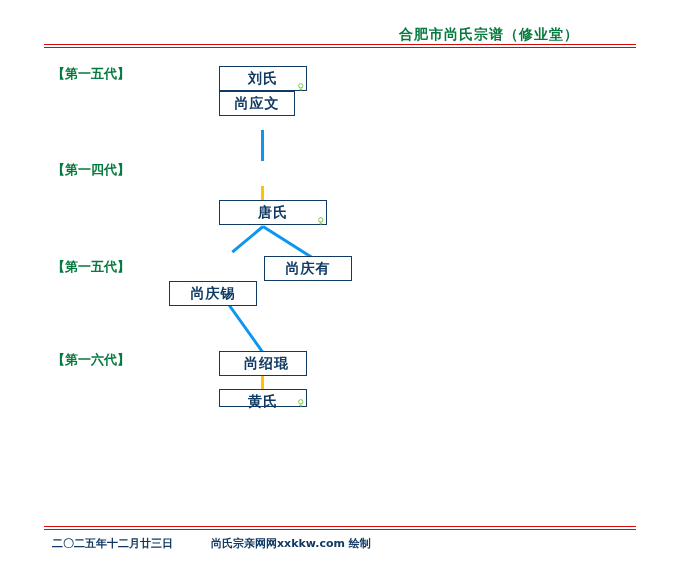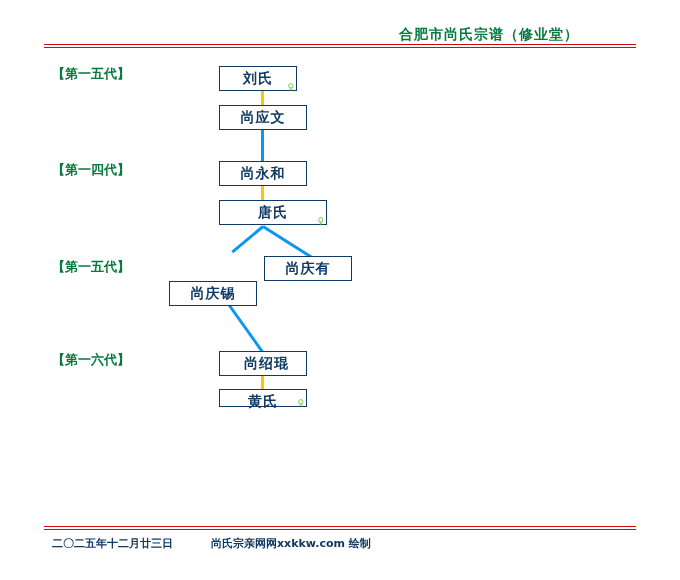--- a/index.html
+++ b/index.html
@@ -125,32 +125,29 @@
   <div class="vline blue" style="left:261px; top:130px; height:31px;"></div>
   <div class="vline gold" style="left:261px; top:186px; height:14px;"></div>
 
   <div class="diag" style="left:263px; top:225px; width:40.0px; transform: rotate(140.2deg);"></div>
   <div class="diag" style="left:263px; top:225px; width:58.0px; transform: rotate(32.3deg);"></div>
 
   <div class="diag" style="left:213px; top:281px; width:86.0px; transform: rotate(54.5deg);"></div>
 
   <div class="vline gold" style="left:261px; top:376px; height:13px;"></div>
 
-  <div class="person" style="left:219px; top:66px;  width:78px; height:25px;">
+  <div class="person" style="left:219px; top:66px;  width:88px; height:25px;">
     <span>刘氏</span>
     <span class="fmark">♀</span>
   </div>
 
-  <div class="person" style="left:219px; top:105px; width:88px; height:25px;">
+  <div class="person" style="left:219px; top:91px; width:76px; height:25px;">
     <span>尚应文</span>
   </div>
 
-  <div class="person" style="left:219px; top:161px; width:88px; height:25px;">
-    <span>尚永和</span>
-  </div>
 
   <div class="person" style="left:219px; top:200px; width:108px; height:25px;">
     <span>唐氏</span>
     <span class="fmark">♀</span>
   </div>
 
   <div class="person" style="left:169px; top:256px; width:88px; height:25px;margin-top:25px;">
     <span>尚庆锡</span>
   </div>
 

